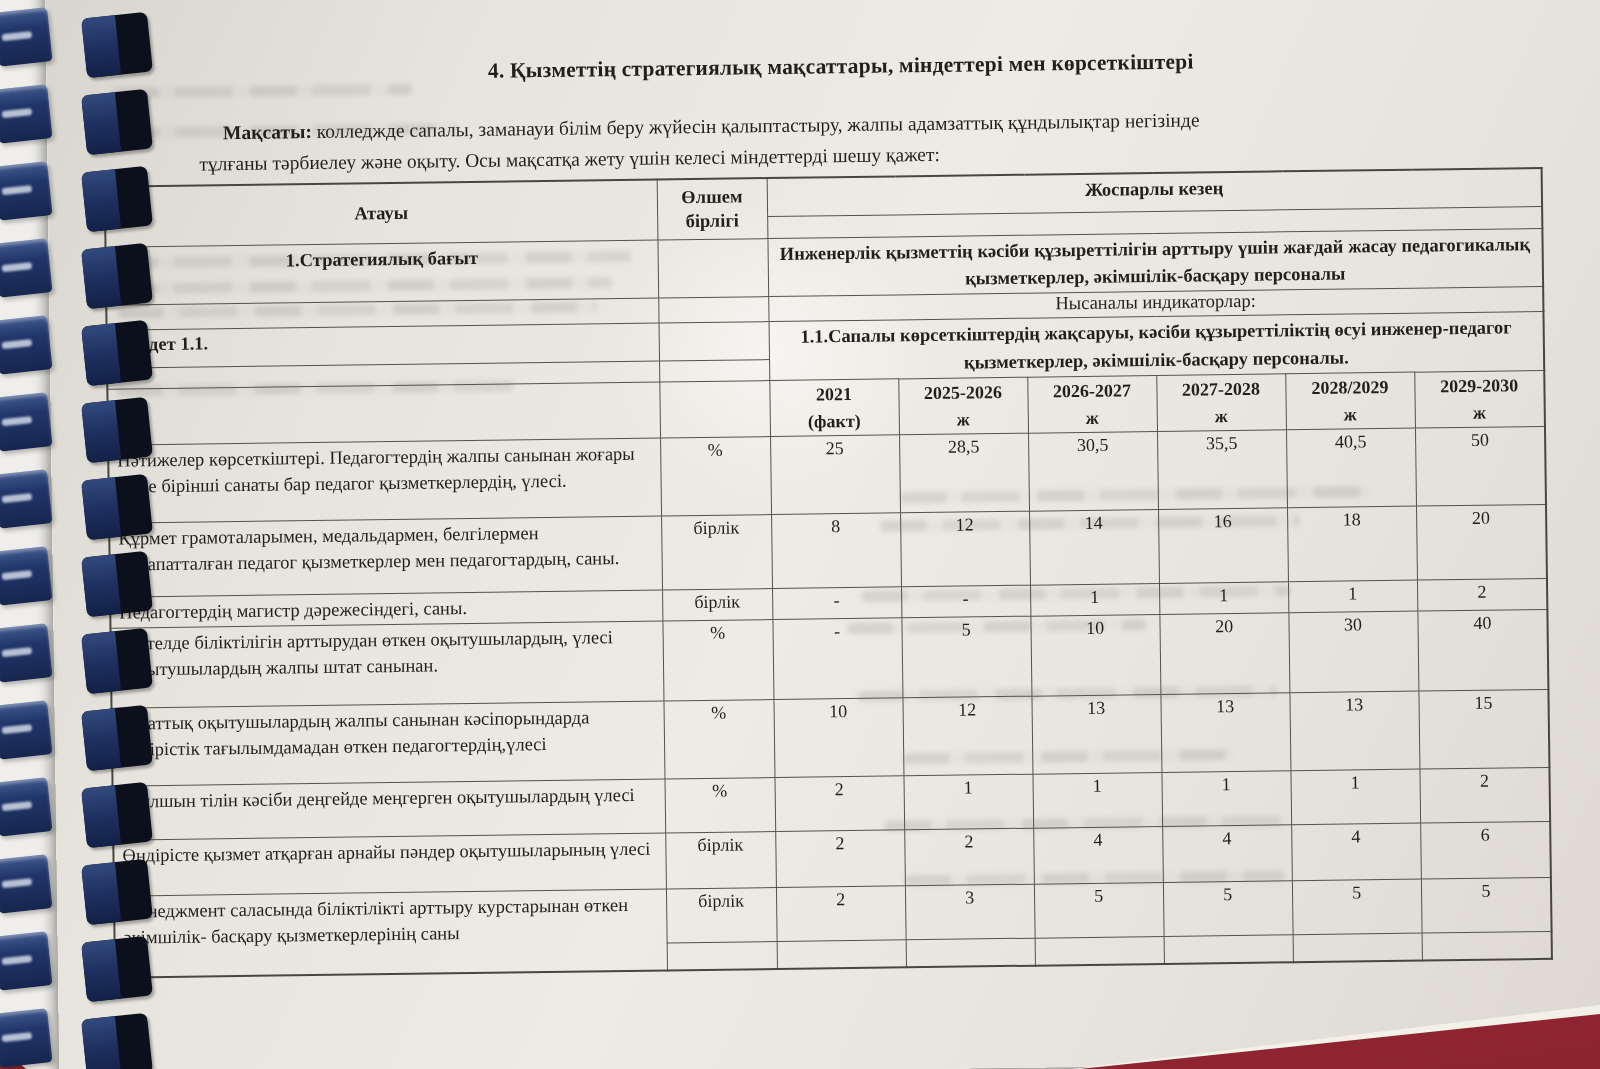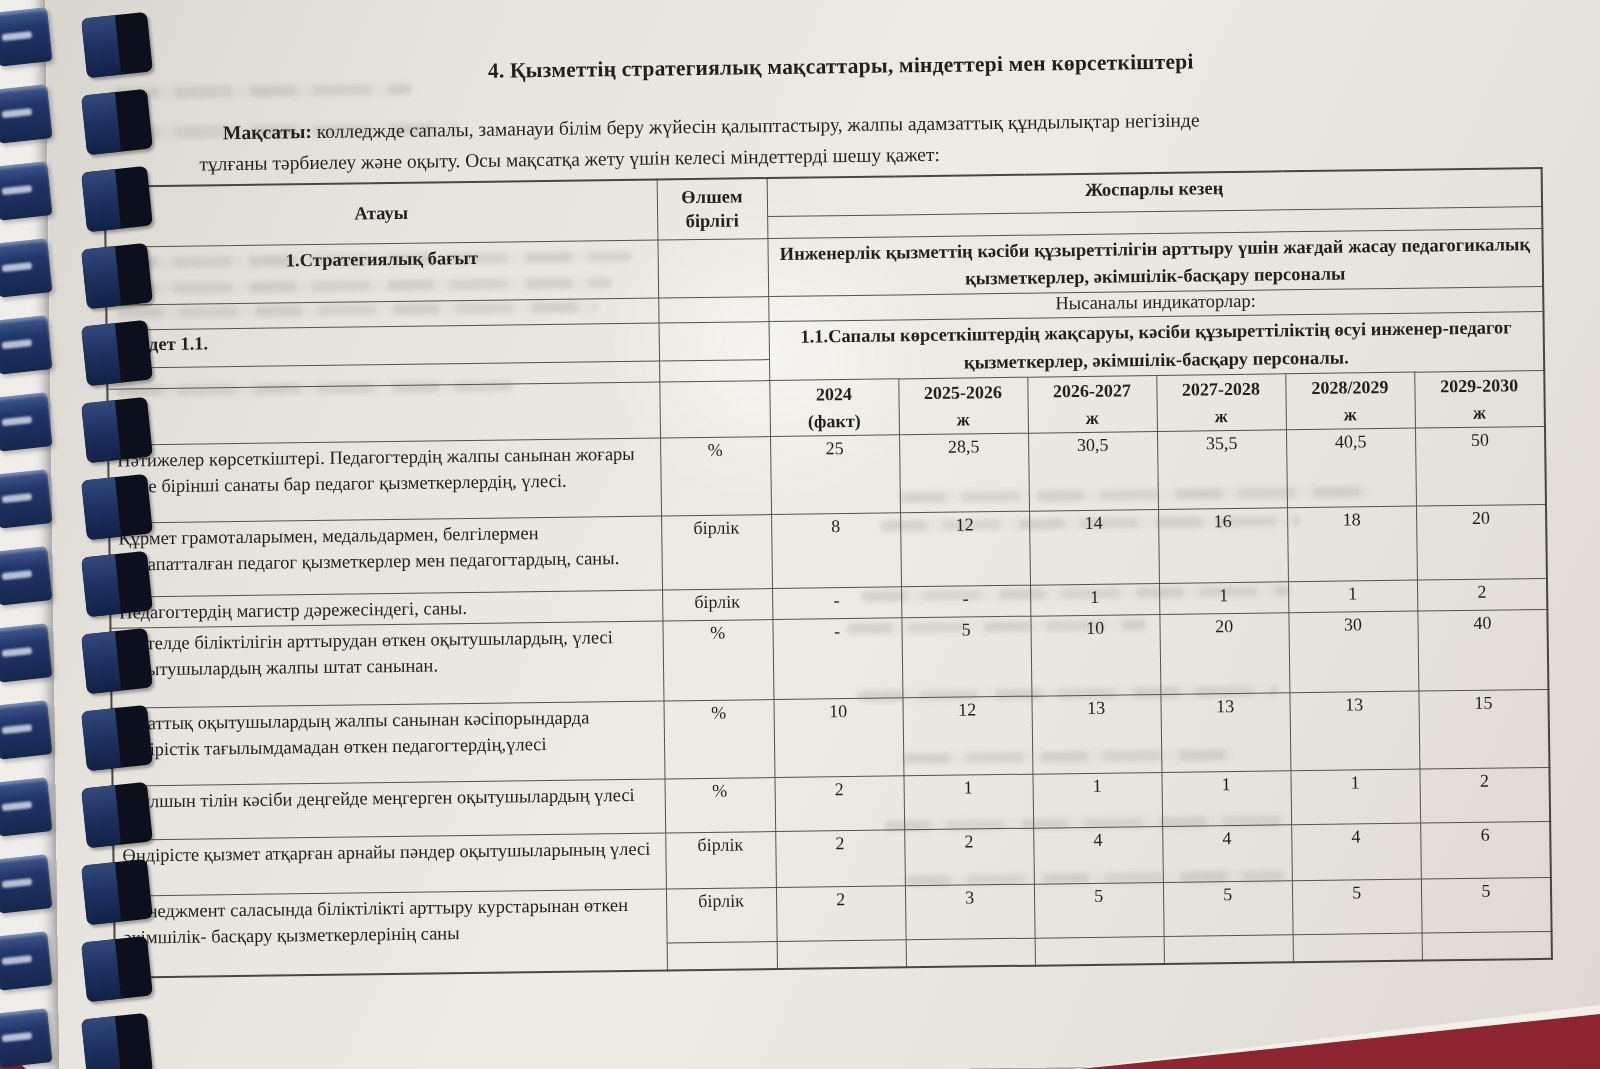--- a/index.html
+++ b/index.html
@@ -163,21 +163,21 @@
             <td class="bold-center" colspan="6" rowspan="2">1.1.Сапалы көрсеткіштердің жақсаруы, кәсіби құзыреттіліктің өсуі инженер-педагог қызметкерлер, әкімшілік-басқару персоналы.</td>
           </tr>
           <tr class="rD2">
             <td></td>
             <td></td>
           </tr>
 
           <tr class="rE">
             <td></td>
             <td></td>
-            <td class="year"><span>2024</span><span class="l2">(факт)</span></td>
+            <td class="year"><span>2021</span><span class="l2">(факт)</span></td>
             <td class="year"><span>2025-2026</span><span class="l2">ж</span></td>
             <td class="year"><span>2026-2027</span><span class="l2">ж</span></td>
             <td class="year"><span>2027-2028</span><span class="l2">ж</span></td>
             <td class="year"><span>2028/2029</span><span class="l2">ж</span></td>
             <td class="year"><span>2029-2030</span><span class="l2">ж</span></td>
           </tr>
 
           <tr class="rF">
             <td class="lbl">Нәтижелер көрсеткіштері. Педагогтердің жалпы санынан жоғары және бірінші санаты бар педагог қызметкерлердің, үлесі.</td>
             <td class="unit">%</td>

